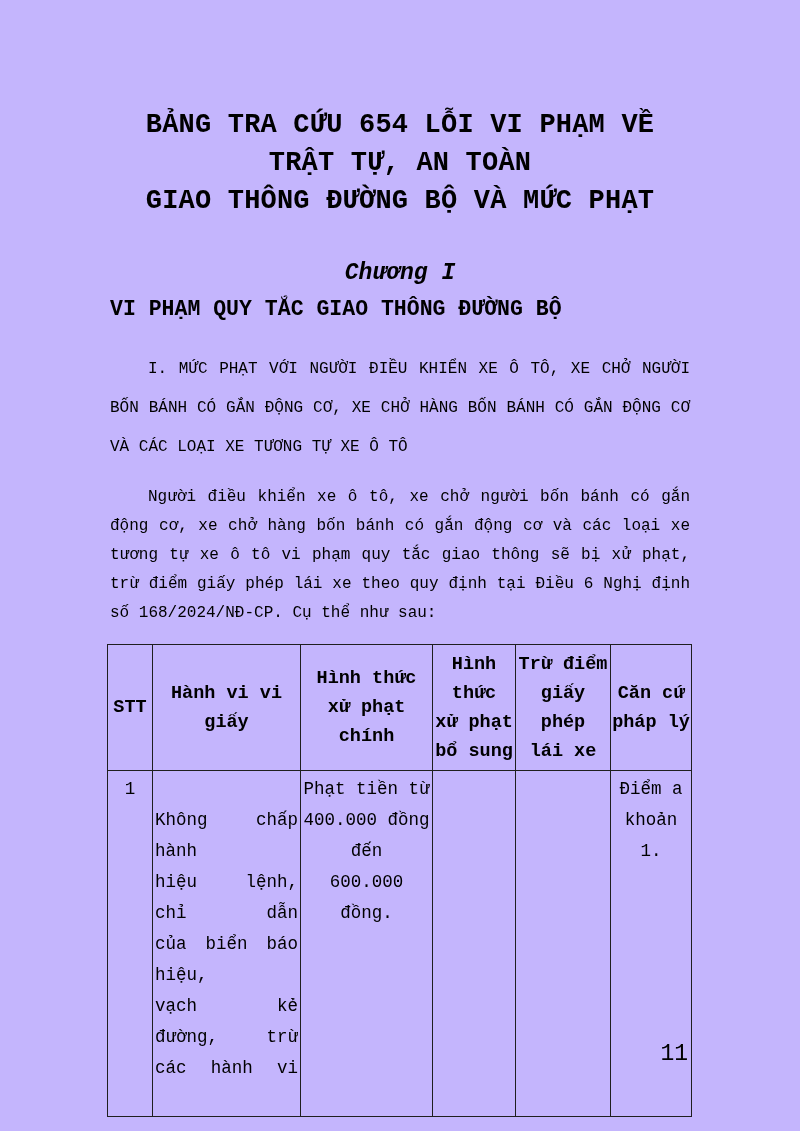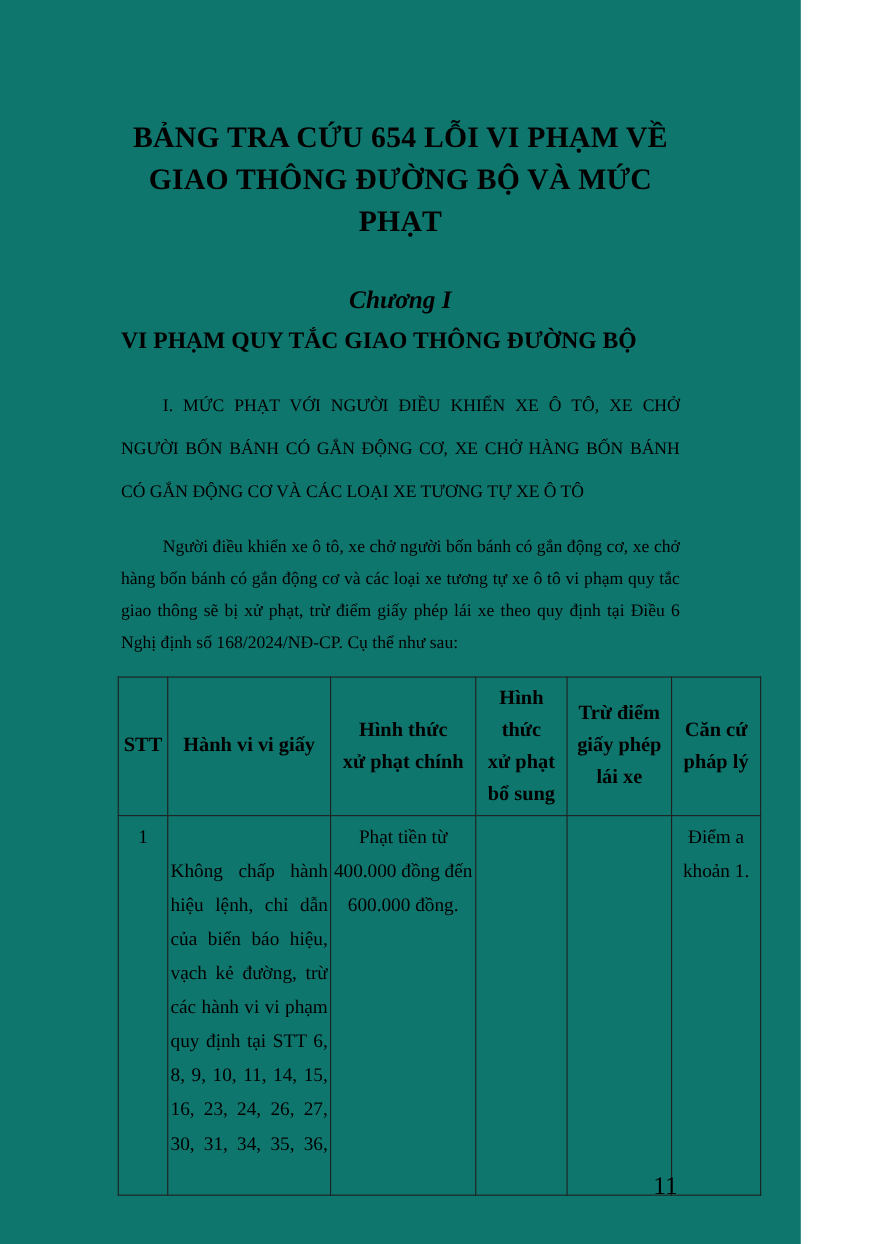--- a/index.html
+++ b/index.html
@@ -1,22 +1,22 @@
 <!DOCTYPE html>
 <html lang="vi"><head>
 <meta charset="utf-8">
 <style>
   html, body { margin: 0; padding: 0; background: #ffffff; }
   .page {
     position: relative;
-    width: 728px;
+    width: 800px;
     height: 1131px;
-    background: #0f766e;
+    background: #c4b5fd;
     color: #000000;
-    font-family: Liberation Serif, serif;
+    font-family: Liberation Mono, monospace;
     overflow: hidden;
     box-sizing: border-box;
   }
   .content {
     padding: 0 110px;
   }
   .doc-title {
     margin: 106px 0 0 0;
     font-size: 27px;
     font-weight: bold;
@@ -97,34 +97,35 @@
     text-align: center;
     padding-left: 1px;
     padding-right: 1px;
   }
   td.c-legal {
     white-space: pre-line;
     text-align: center;
   }
   .page-number {
     position: absolute;
-    top: 1064px;
+    top: 1040px;
     right: 112px;
     font-size: 23px;
     line-height: 28px;
   }
 </style>
 </head>
 <body>
 
 <div class="page">
   <div class="content">
 
     <h1 class="doc-title">
       <span>BẢNG TRA CỨU 654 LỖI VI PHẠM VỀ</span>
+      <span>TRẬT TỰ, AN TOÀN</span>
       <span>GIAO THÔNG ĐƯỜNG BỘ VÀ MỨC PHẠT</span>
     </h1>
 
     <div class="chapter">Chương I</div>
     <div class="chapter-subtitle">VI PHẠM QUY TẮC GIAO THÔNG ĐƯỜNG BỘ</div>
 
     <p class="section-heading">I. MỨC PHẠT VỚI NGƯỜI ĐIỀU KHIỂN XE Ô TÔ, XE CHỞ NGƯỜI BỐN BÁNH CÓ GẮN ĐỘNG CƠ, XE CHỞ HÀNG BỐN BÁNH CÓ GẮN ĐỘNG CƠ VÀ CÁC LOẠI XE TƯƠNG TỰ XE Ô TÔ</p>
 
     <p class="intro">Người điều khiển xe ô tô, xe chở người bốn bánh có gắn động cơ, xe chở hàng bốn bánh có gắn động cơ và các loại xe tương tự xe ô tô vi phạm quy tắc giao thông sẽ bị xử phạt, trừ điểm giấy phép lái xe theo quy định tại Điều 6 Nghị định số 168/2024/NĐ-CP. Cụ thể như sau:</p>
 

